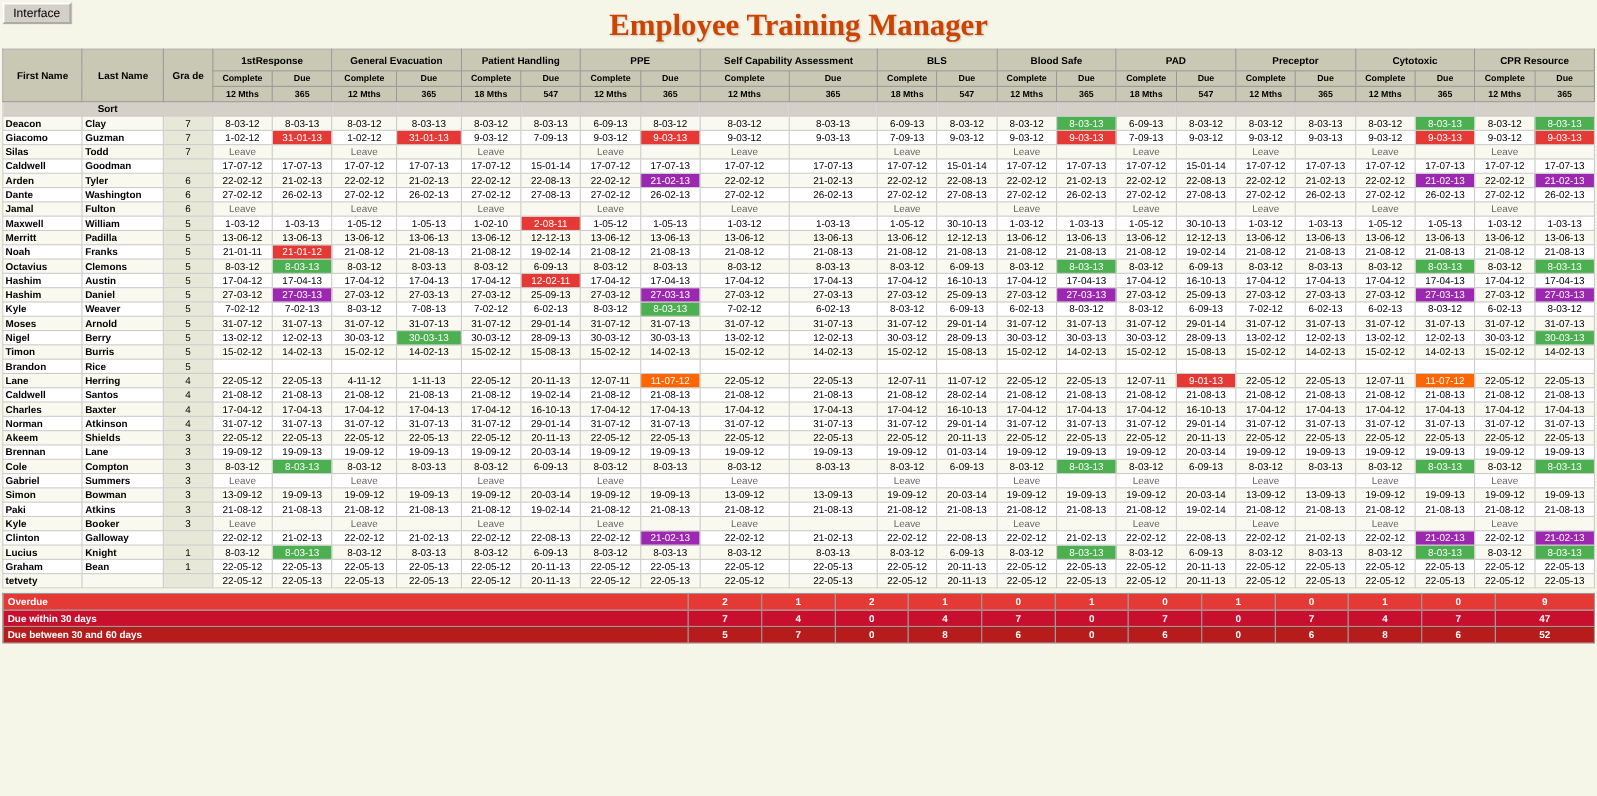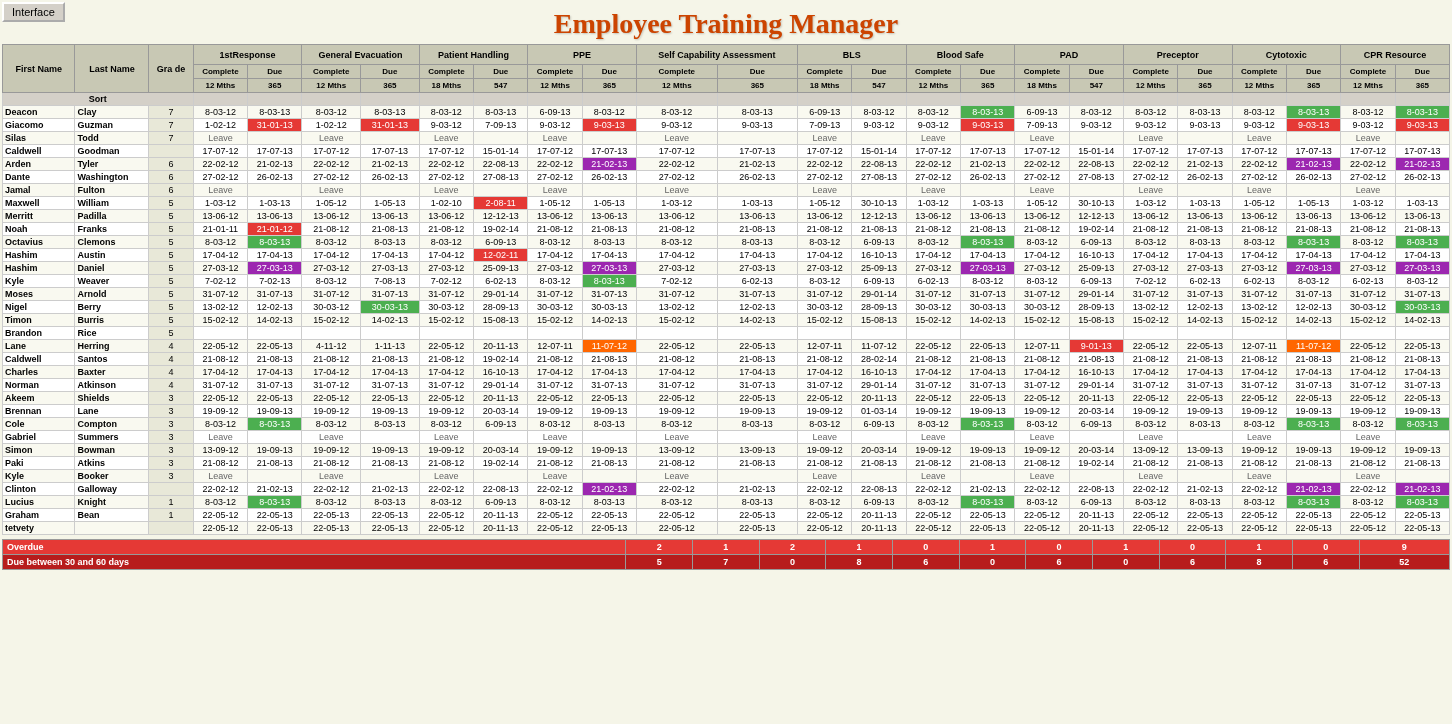--- a/index.html
+++ b/index.html
@@ -1112,20 +1112,35 @@
           <td class="footer-overdue">0</td>
           <td class="footer-overdue">1</td>
           <td class="footer-overdue">0</td>
           <td class="footer-overdue">1</td>
           <td class="footer-overdue">0</td>
           <td class="footer-overdue">1</td>
           <td class="footer-overdue">0</td>
           <td class="footer-overdue">9</td>
         </tr>
         <tr>
+          <td class="footer-within30 footer-label">Due within 30 days</td>
+          <td class="footer-within30">7</td>
+          <td class="footer-within30">4</td>
+          <td class="footer-within30">0</td>
+          <td class="footer-within30">4</td>
+          <td class="footer-within30">7</td>
+          <td class="footer-within30">0</td>
+          <td class="footer-within30">7</td>
+          <td class="footer-within30">0</td>
+          <td class="footer-within30">7</td>
+          <td class="footer-within30">4</td>
+          <td class="footer-within30">7</td>
+          <td class="footer-within30">47</td>
+        </tr>
+        <tr>
           <td class="footer-between footer-label">Due between 30 and 60 days</td>
           <td class="footer-between">5</td>
           <td class="footer-between">7</td>
           <td class="footer-between">0</td>
           <td class="footer-between">8</td>
           <td class="footer-between">6</td>
           <td class="footer-between">0</td>
           <td class="footer-between">6</td>
           <td class="footer-between">0</td>
           <td class="footer-between">6</td>

